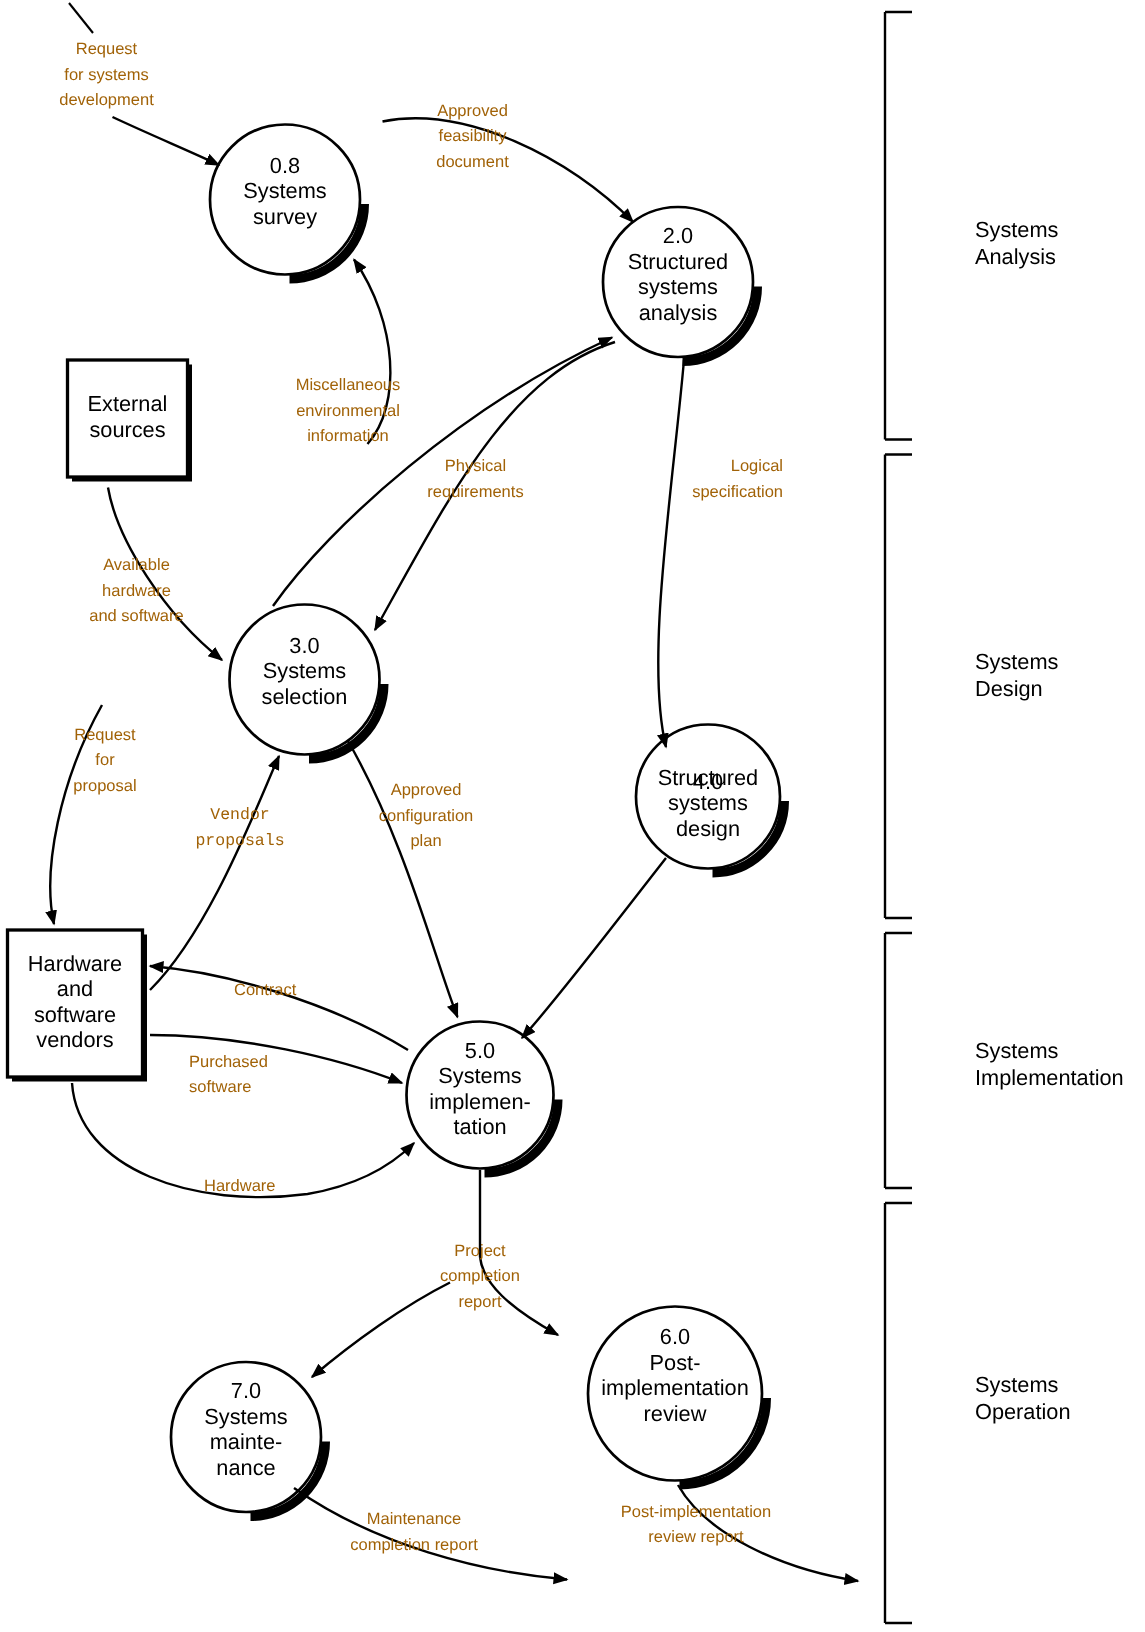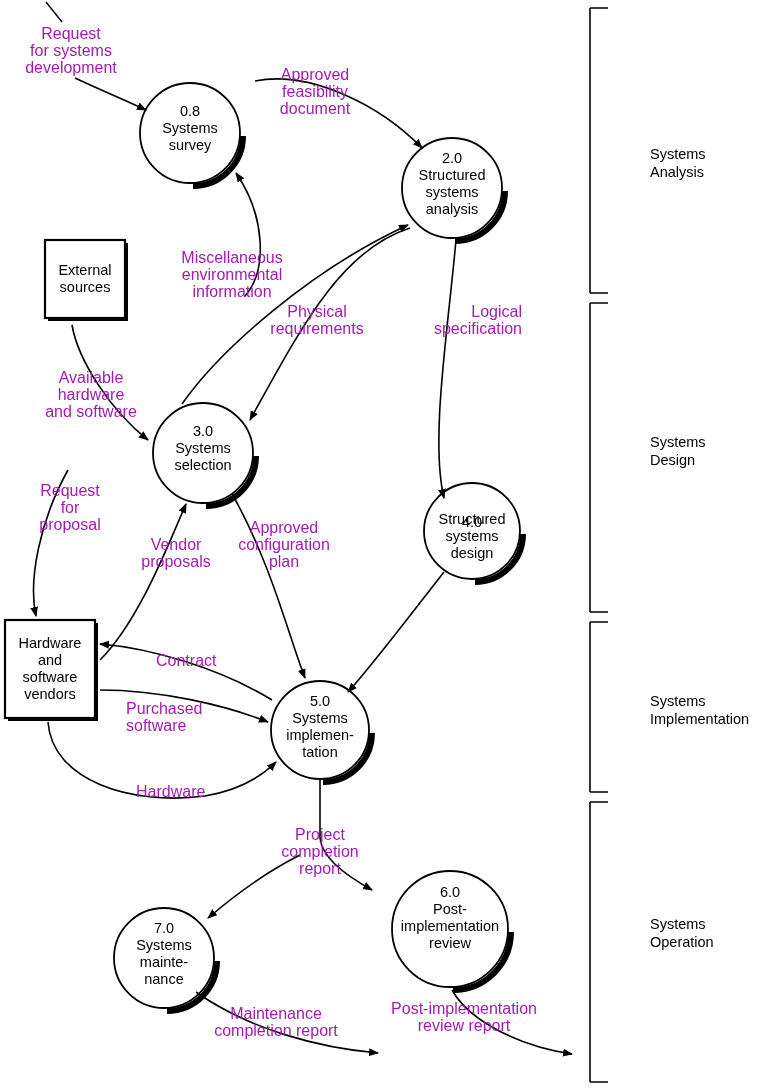--- a/index.html
+++ b/index.html
@@ -19,23 +19,23 @@
   }
   #svg-layer {
     position: absolute;
     left: 0;
     top: 0;
     width: 763px;
     height: 1088px;
   }
   .lbl {
     position: absolute;
-    font-size: 16px;
+    font-size: 11px;
     line-height: 17px;
-    color: #a21caf;
+    color: #a16207;
     white-space: pre;
   }
   .lbl.center { text-align: center; }
   .lbl.left { text-align: left; }
   .proc-label {
     position: absolute;
     font-size: 14.5px;
     line-height: 17px;
     color: #000;
     text-align: center;
@@ -210,21 +210,21 @@
   <div class="lbl center" style="left:252px; top:303px; width:130px;">Physical
 requirements</div>
   <div class="lbl center" style="left:384px; top:303px; width:138px;text-align:right;">Logical
 specification</div>
   <div class="lbl center" style="left:32px; top:369px; width:118px;">Available
 hardware
 and software</div>
   <div class="lbl center" style="left:22px; top:482px; width:96px;">Request
 for
 proposal</div>
-  <div class="lbl center" style="left:124px; top:536px; width:104px;">Vendor
+  <div class="lbl center" style="left:108px; top:536px; width:104px;font-family:Liberation Mono, monospace;">Vendor
 proposals</div>
   <div class="lbl center" style="left:228px; top:519px; width:112px;">Approved
 configuration
 plan</div>
   <div class="lbl left" style="left:156px; top:652px; width:100px;">Contract</div>
   <div class="lbl left" style="left:126px; top:700px; width:110px;">Purchased
 software</div>
   <div class="lbl left" style="left:136px; top:783px; width:100px;">Hardware</div>
   <div class="lbl center" style="left:268px; top:826px; width:104px;">Project
 completion

